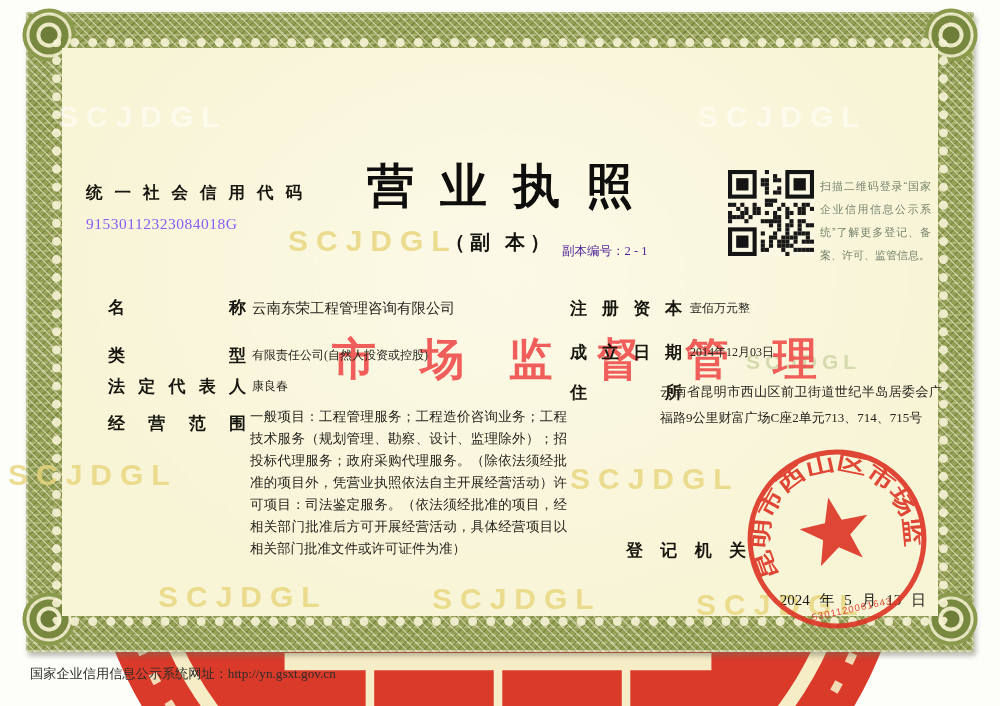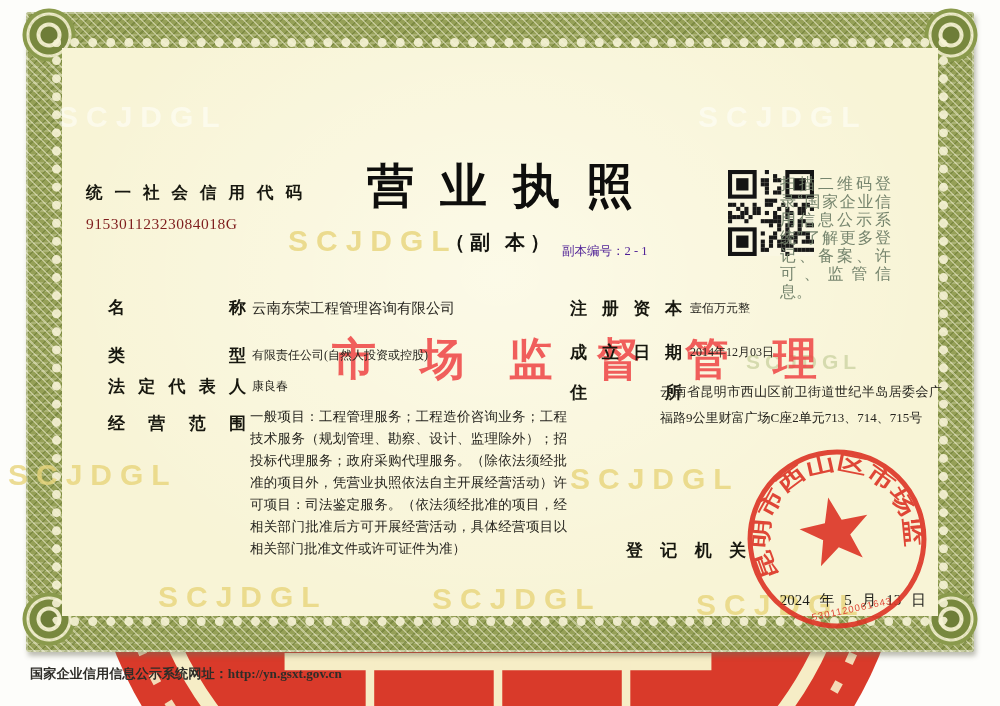--- a/index.html
+++ b/index.html
@@ -39,28 +39,28 @@
   .wm-large{position:absolute;left:332px;top:330px;font-size:44px;font-weight:bold;
     letter-spacing:16px;color:#ef4444;opacity:.85;pointer-events:none}
 
   
   .lbl{position:absolute;font-weight:bold;color:#17170f;font-size:17px}
   .spread{display:flex;justify-content:space-between}
   .val{position:absolute;font-family:"Liberation Serif","DejaVu Serif",serif;color:#26251f;font-size:12px}
   .just{text-align:justify}
 
   [data-name="credit-code-label"]{left:86px;top:182px;width:216px;font-size:16.5px}
-  [data-name="credit-code-value"]{left:86px;top:215px;font-size:15.5px;letter-spacing:.5px;color:#7f1d1d}
+  [data-name="credit-code-value"]{left:86px;top:215px;font-size:15.5px;letter-spacing:.5px;color:#8b5cf6}
   [data-name="license-title"]{position:absolute;left:330px;top:155px;width:340px;text-align:center;
     font-size:47px;font-weight:900;color:#0e0e0c;letter-spacing:26px;text-indent:26px;white-space:nowrap}
   [data-name="license-subtitle"]{position:absolute;left:330px;top:229px;width:340px;text-align:center;
     font-family:"Liberation Serif","DejaVu Serif",serif;font-weight:bold;font-size:20px;letter-spacing:5px;color:#141410}
   [data-name="copy-number"]{left:562px;top:243px;font-size:12.5px;color:#4c1d95}
   [data-name="qr-code"]{position:absolute;left:728px;top:170px;width:86px;height:86px}
-  [data-name="qr-caption"]{left:780px;top:175px;width:111px;font-size:16px;line-height:18px;color:#76856e}
+  [data-name="qr-caption"]{left:820px;top:175px;width:111px;font-size:11px;line-height:23px;color:#76856e}
 
   [data-name="name-label"]{left:108px;top:296px;width:138px}
   [data-name="name-value"]{left:252px;top:299px;font-size:14.5px}
   [data-name="type-label"]{left:108px;top:344px;width:138px}
   [data-name="type-value"]{left:252px;top:347px}
   [data-name="legal-rep-label"]{left:108px;top:375px;width:138px}
   [data-name="legal-rep-value"]{left:252px;top:378px}
   [data-name="scope-label"]{left:108px;top:412px;width:138px}
   [data-name="scope-value"]{left:250px;top:406px;width:317px;font-size:13.5px;line-height:22px}
 
@@ -71,21 +71,21 @@
   [data-name="address-label"]{left:570px;top:381px;width:112px}
   [data-name="address-value"]{left:660px;top:379px;width:282px;font-size:13px;line-height:25.5px}
   [data-name="authority-label"]{left:626px;top:539px;width:120px}
   [data-name="issue-date"]{left:680px;top:591px;width:246px;text-align:right;font-size:15px;word-spacing:6px;color:#1c1c18}
 
   [data-name="registration-stamp"]{position:absolute;left:744px;top:446px;width:186px;height:186px;
     transform:rotate(-12deg);opacity:.9;pointer-events:none}
 
   
   .ft{position:absolute;font-family:"Liberation Serif","DejaVu Serif",serif;color:#2e2d28}
-  [data-name="footer-left"]{left:30px;top:665px;font-size:13.2px;font-weight:700}
+  [data-name="footer-left"]{left:30px;top:665px;font-size:13.2px;font-weight:400}
   [data-name="footer-middle"]{left:362px;top:660px;width:412px;font-size:10.3px;line-height:15.5px;color:#3a3a34}
   [data-name="footer-right"]{left:788px;top:665px;font-size:13px;letter-spacing:1.5px}
 </style>
 </head>
 <body>
 
 <div class="stage" data-name="license-document">
 
   <div class="frame" data-name="decorative-border"></div>
   <div class="rosette r-tl" data-name="corner-rosette-icon"></div>

